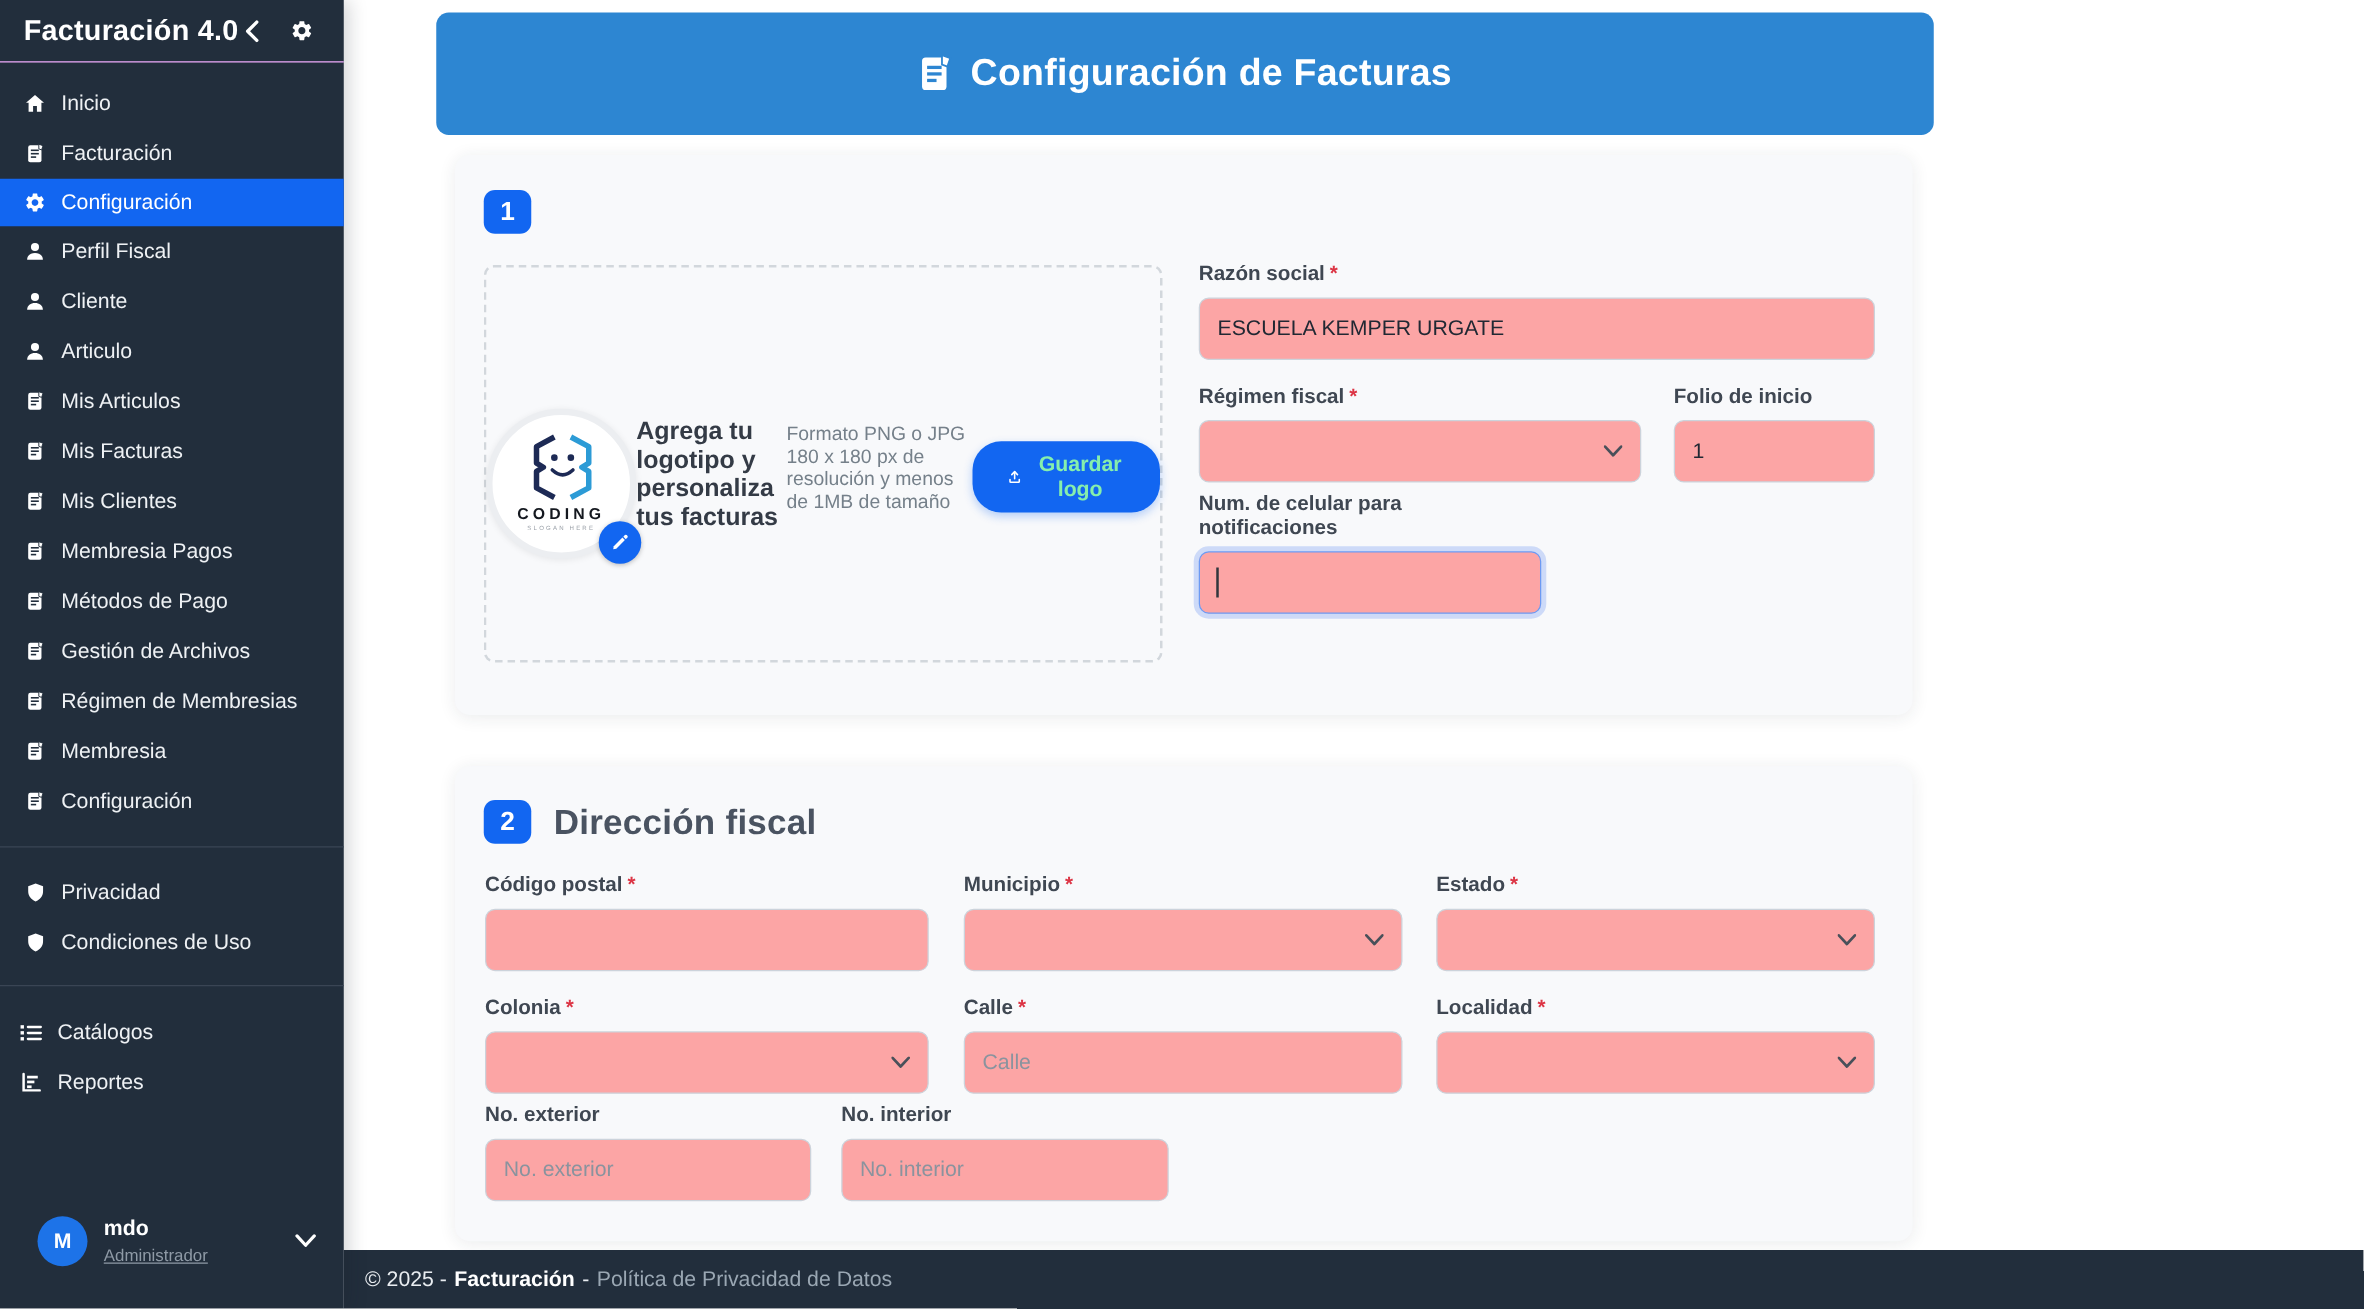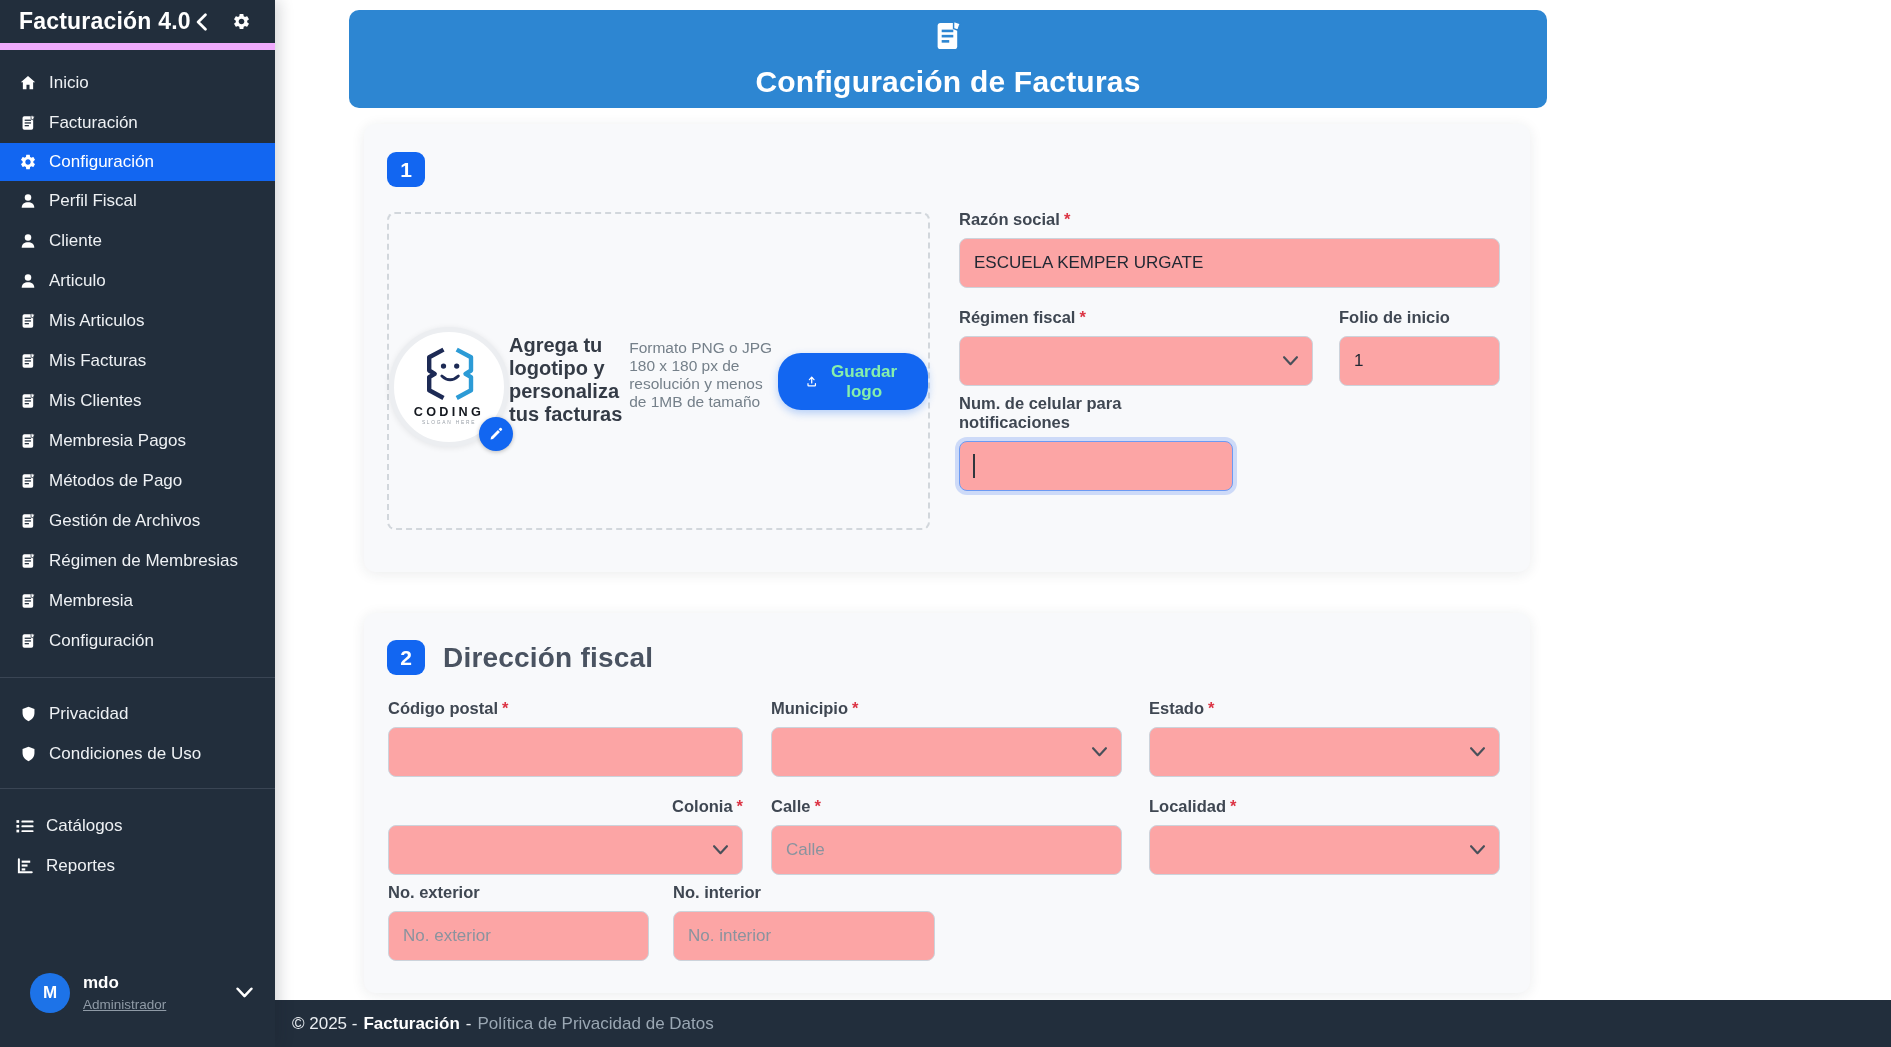--- a/index.html
+++ b/index.html
@@ -12,21 +12,21 @@
   }
   
   .sidebar{
     position:absolute; left:0; top:0; width:275px; height:1047px;
     background:#222e3c; z-index:5;
     box-shadow:4px 0 14px rgba(20,28,40,.18);
     color:#eef1f4;
   }
   .brand-row{
     height:50px; display:flex; align-items:center;
-    padding:0 24px 0 19px; border-bottom:7px solid #f0abfc;
+    padding:0 24px 0 19px; border-bottom:1px solid #f0abfc;
   }
   .brand-title{ font-size:23px; font-weight:bold; color:#fff; letter-spacing:.2px; }
   .brand-actions{ margin-left:auto; display:flex; align-items:center; gap:24px; }
   .icon-btn{ display:flex; align-items:center; justify-content:center; cursor:pointer; }
   .nav{ position:absolute; left:0; top:63px; right:0; }
   .nav-item{
     display:flex; align-items:center; height:40px; padding:0 10px 0 18px;
     gap:11px; font-size:17px; color:#eef1f4; cursor:pointer; white-space:nowrap;
   }
   .nav-item .ic{ width:20px; display:flex; justify-content:center; flex:0 0 20px; }
@@ -47,21 +47,21 @@
   .user-meta{ margin-left:13px; line-height:1.25; }
   .user-name{ font-size:17px; font-weight:bold; color:#fff; }
   .user-role{ font-size:13.5px; color:#8f9aa6; margin-top:4px;text-decoration:underline; }
   .user-caret{ margin-left:auto; display:flex; }
 
   
   .main{ position:absolute; left:275px; top:0; right:0; bottom:0; background:#fff; }
   .page-header{
     position:absolute; left:74px; top:10px; width:1198px; height:98px;
     background:#2d86d2; border-radius:10px;
-    display:flex; align-items:center; justify-content:center; gap:13px;flex-direction:column;
+    display:flex; align-items:center; justify-content:center; gap:13px;
   }
   .page-header h1{ color:#fff; font-size:30px; font-weight:bold; letter-spacing:.2px; }
 
   .card{
     position:absolute; left:89px; width:1166px;
     background:#f8f9fb; border-radius:12px;
     box-shadow:0 2px 14px rgba(33,40,50,.09);
   }
   .card1{ top:124px; height:448px; }
   .card2{ top:613px; height:380px; }
@@ -482,21 +482,21 @@
         <label><span>Estado</span><span class="asterisk">*</span></label>
         <div class="sel">
           <span class="caret">
               <svg width="15" height="10" viewBox="0 0 14 9">
                 <path d="M1 1 L7 7.5 L13 1" stroke="#49505a" stroke-width="2" fill="none" stroke-linecap="round" stroke-linejoin="round"></path>
               </svg>
             </span>
         </div>
       </div>
 
-      <div class="field" style="left:24px; top:184px; width:355px;text-align:right;">
+      <div class="field" style="left:24px; top:184px; width:355px;">
         <label><span>Colonia</span><span class="asterisk">*</span></label>
         <div class="sel">
           <span class="caret">
               <svg width="15" height="10" viewBox="0 0 14 9">
                 <path d="M1 1 L7 7.5 L13 1" stroke="#49505a" stroke-width="2" fill="none" stroke-linecap="round" stroke-linejoin="round"></path>
               </svg>
             </span>
         </div>
       </div>
       <div class="field" style="left:407px; top:184px; width:351px;">

